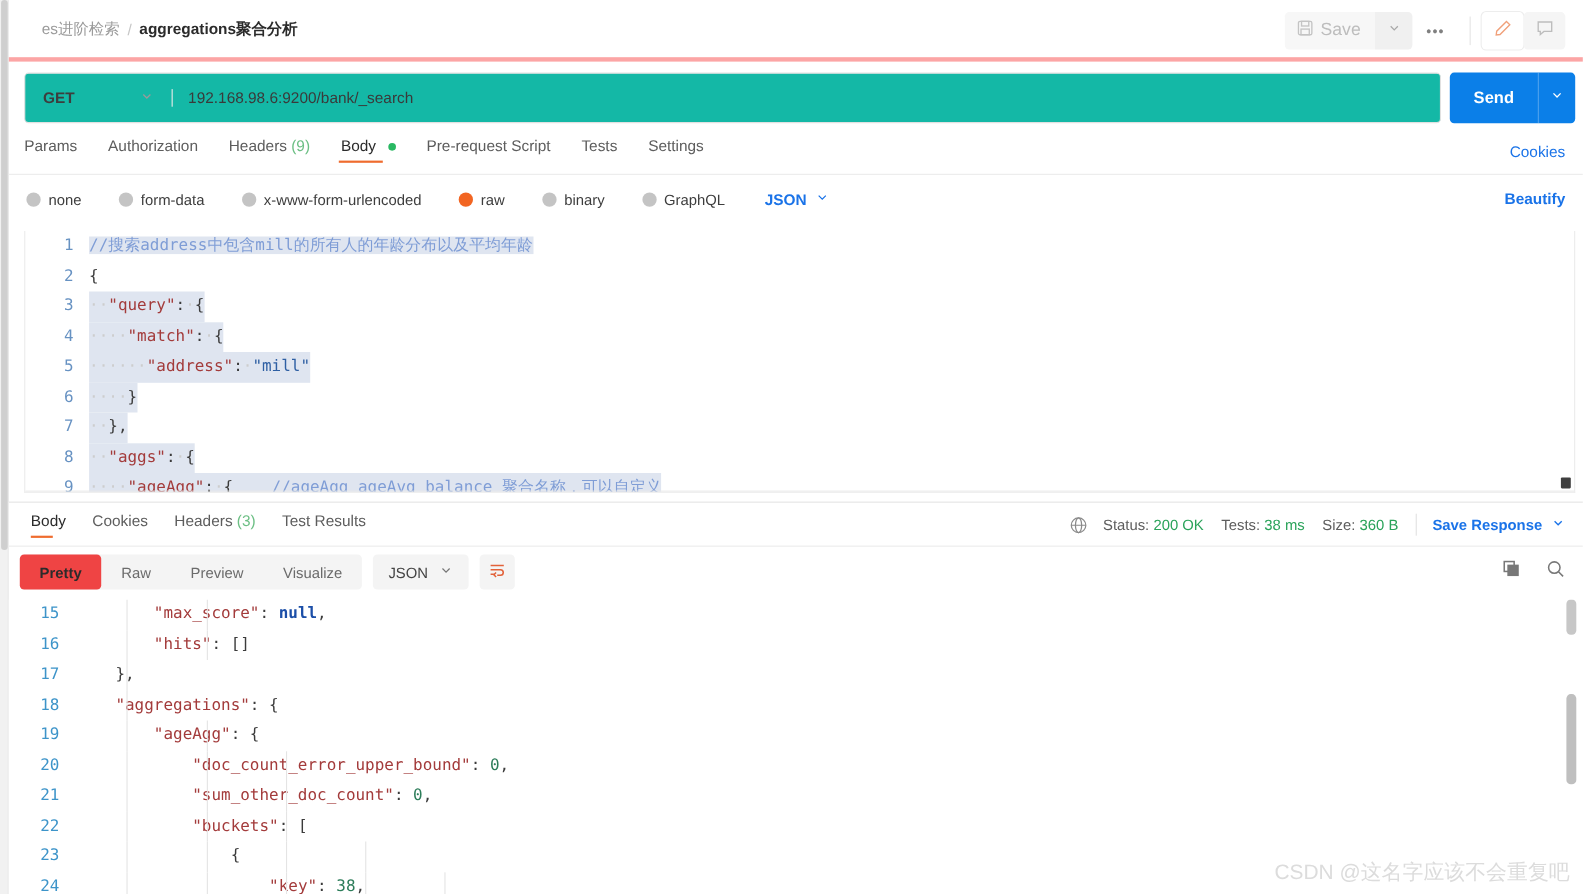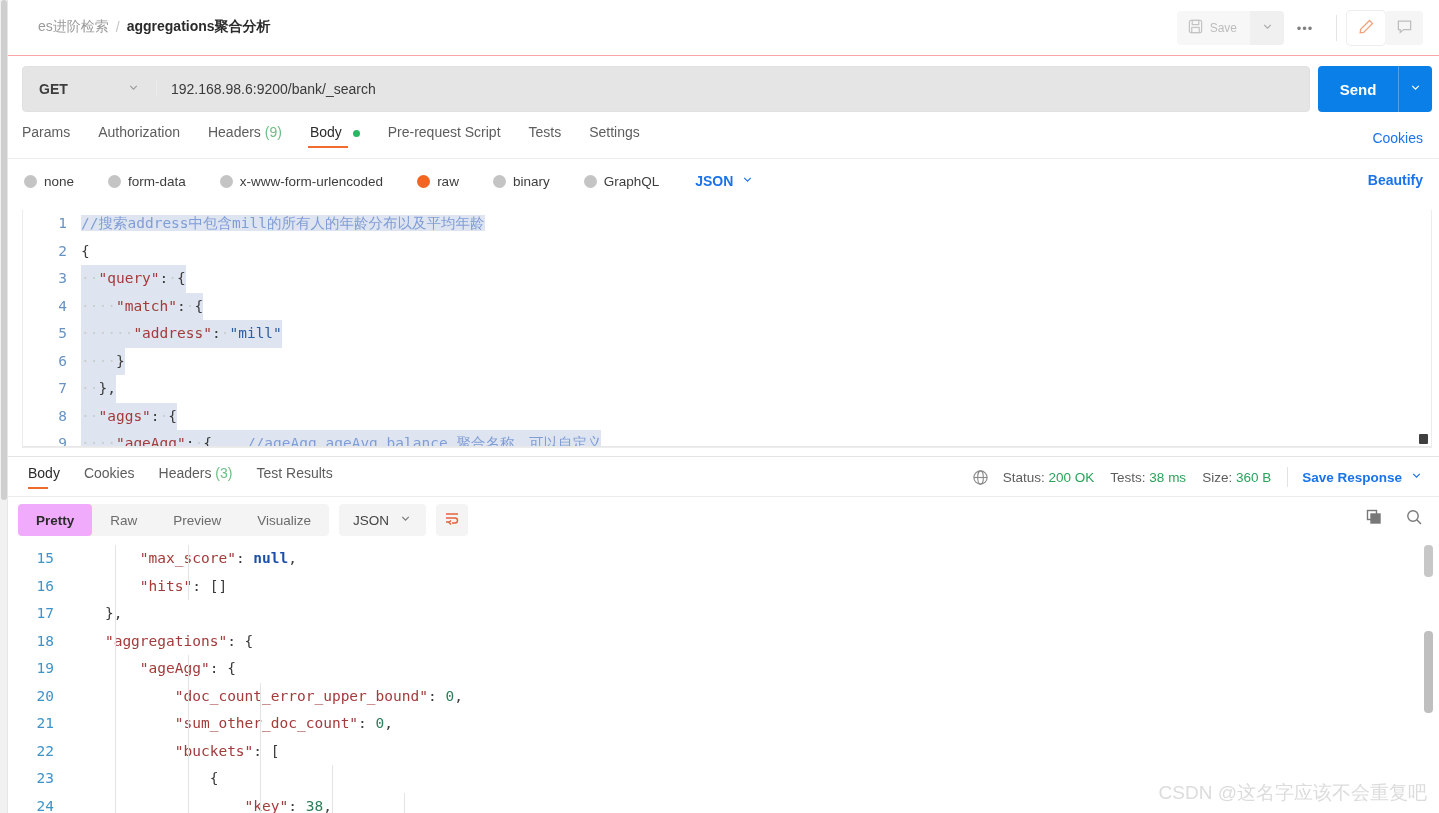--- a/index.html
+++ b/index.html
@@ -11,40 +11,40 @@
     font-family: "Liberation Sans", sans-serif;
     -webkit-font-smoothing: antialiased;
   }
   .app { position: relative; width: 1439px; height: 813px; background:#fff; }
 
   
   .left-rail { position:absolute; left:0; top:0; width:8px; height:813px; background:#f1f1f1; border-right:1px solid #e6e6e6; }
   .left-rail-thumb { position:absolute; left:1px; top:0px; width:6px; height:500px; background:#cfcfcf; border-radius:3px; }
 
   
-  .header { position:absolute; left:8px; top:0; right:0; height:56px; background:#fff; border-bottom:1px solid #fca5a5; }
+  .header { position:absolute; left:8px; top:0; right:0; height:56px; background:#fff; border-bottom:4px solid #fca5a5; }
   .breadcrumb { position:absolute; left:30px; top:18px; font-size:14px; display:flex; align-items:center; gap:7px; }
   .crumb-parent { color:#9b9b9b; }
   .crumb-sep { color:#c6c6c6; }
   .crumb-current { color:#2b2b2b; font-weight:600; }
 
   .hdr-right { position:absolute; right:16px; top:11px; display:flex; align-items:center; gap:0px; }
   .save-btn { display:flex; align-items:center; gap:7px; height:34px; padding:0 13px 0 11px;
-              background:#f7f7f7; border:none; border-radius:4px 0 0 4px; color:#bdbdbd; font-size:12px;
+              background:#f7f7f7; border:none; border-radius:4px 0 0 4px; color:#bdbdbd; font-size:16px;
               font-family:"Liberation Sans", sans-serif; }
   .save-caret { width:34px; height:34px; background:#f0f0f0; border-radius:0 4px 4px 0; display:flex; align-items:center; justify-content:center; color:#a8a8a8; }
   .dots-btn { width:42px; height:34px; display:flex; align-items:center; justify-content:center; color:#808080; letter-spacing:1px; font-size:13px; }
   .hdr-div { width:1px; height:26px; background:#e4e4e4; margin:0 10px; }
   .icon-btn { width:38px; height:34px; display:flex; align-items:center; justify-content:center; border-radius:4px; }
   .icon-btn.boxed { background:#fff; box-shadow:0 0 0 1px #ededed; }
   .icon-btn.flat { background:#f5f5f5; }
 
   
   .urlbar { position:absolute; left:22px; top:66px; width:1288px; height:46px; display:flex;
-            border:1px solid #e1e1e1; border-radius:4px; overflow:hidden; background:#e5e5e5;align-items:center; }
+            border:1px solid #e1e1e1; border-radius:4px; overflow:hidden; background:#14b8a6;align-items:center; }
   .method { width:134px; display:flex; align-items:center; justify-content:space-between;
             padding:0 16px 0 16px; border-right:1px solid #ececec; font-size:14px; color:#3d3d3d; font-weight:600; }
   .method .cv { color:#9a9a9a; }
   .url-input { flex:1; display:flex; align-items:center; padding:0 14px; font-size:14px; color:#3a3a3a; }
 
   .send-wrap { position:absolute; left:1318px; top:66px; width:114px; height:46px; display:flex;
                background:#0b7fe8; border-radius:4px; overflow:hidden; cursor:pointer; }
   .send-label { flex:1; display:flex; align-items:center; justify-content:center; color:#ffffff; font-size:15px; font-weight:700; }
   .send-caret { width:34px; display:flex; align-items:center; justify-content:center; color:#fff; border-left:1px solid rgba(255,255,255,.28); }
 
@@ -100,21 +100,21 @@
   .globe { margin-right:14px; color:#8a8a8a; display:flex; align-items:center; }
   .st-item { margin-right:16px; }
   .st-val { color:#2aa35a; }
   .st-div { width:1px; height:20px; background:#e2e2e2; margin:0 14px 0 0; }
   .save-resp { color:#1a73e8; font-weight:700; display:flex; align-items:center; gap:8px; }
   .resp-underline { position:absolute; left:0; right:0; top:39px; height:1px; background:#ececec; }
 
   .fmt-row { position:absolute; left:18px; top:504px; display:flex; align-items:center; gap:10px; }
   .seg { display:flex; background:#f4f4f4; border-radius:4px; height:32px; align-items:center; }
   .seg-item { padding:0 18px; height:32px; display:flex; align-items:center; font-size:13.5px; color:#6b6b6b; border-radius:4px; }
-  .seg-item.active { background:#f0abfc; color:#2b2b2b; font-weight:600; }
+  .seg-item.active { background:#ef4444; color:#2b2b2b; font-weight:600; }
   .seg-sel { display:flex; align-items:center; gap:10px; padding:0 14px; height:32px; background:#f4f4f4;
              border-radius:4px; font-size:13.5px; color:#444; }
   .wrap-btn { width:32px; height:32px; background:#f4f4f4; border-radius:4px; display:flex; align-items:center; justify-content:center; }
   .resp-tools { position:absolute; right:16px; top:508px; display:flex; align-items:center; gap:22px; color:#777; }
 
   .resp-body { position:absolute; left:8px; top:545px; right:0; bottom:0; overflow:hidden; background:#fff; }
   .resp-scroll-thumb { position:absolute; right:6px; width:9px; background:#c7c7c7; border-radius:4px; }
   .resp-scroll-thumb2 { position:absolute; right:6px; width:9px; background:#bfbfbf; border-radius:4px; }
 
   .watermark { position:absolute; right:12px; top:780px; font-size:19px; color:#dcdcdc; font-family:"Liberation Sans", sans-serif; }

